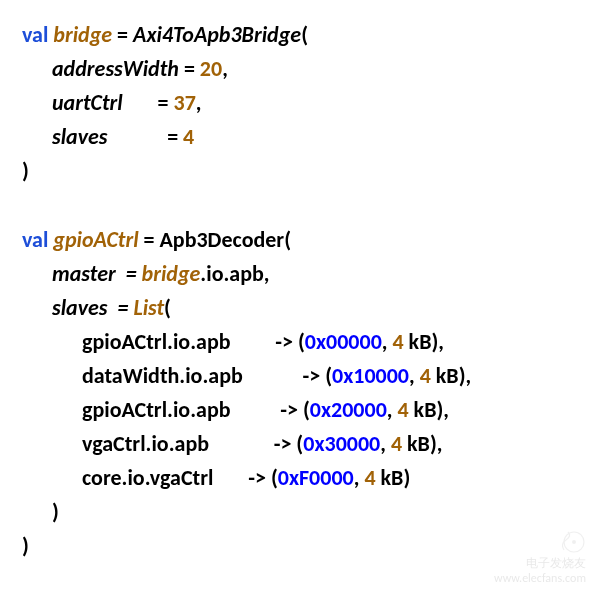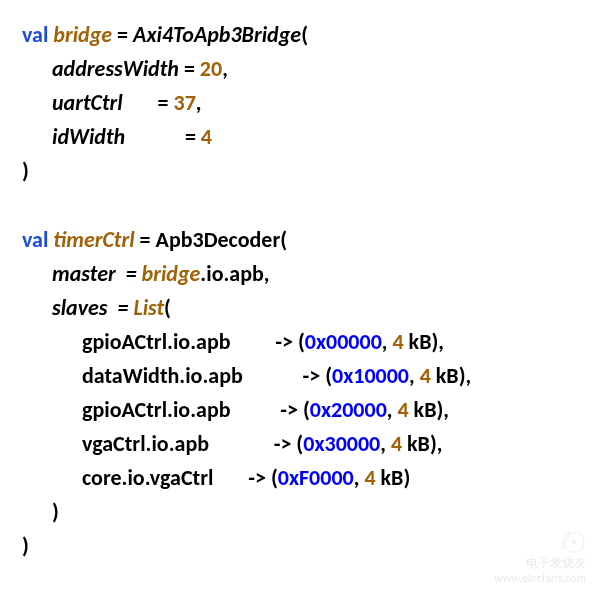--- a/index.html
+++ b/index.html
@@ -43,27 +43,27 @@
   </style>
 </head>
 <body>
 
 <div class="line"><span class="kw">val</span> <span class="var-ital">bridge</span><span> = </span><span class="call-ital">Axi4ToApb3Bridge</span><span>(</span></div>
 
 <div class="line"><span class="ind1"><span class="param">addressWidth</span><span> = </span><span class="num">20</span><span>,</span></span></div>
 
 <div class="line"><span class="ind1"><span class="param">uartCtrl</span><span>       </span><span>= </span><span class="num">37</span><span>,</span></span></div>
 
-<div class="line"><span class="ind1"><span class="param">idWidth</span><span>            </span><span>= </span><span class="num">4</span><span></span></span></div>
+<div class="line"><span class="ind1"><span class="param">slaves</span><span>            </span><span>= </span><span class="num">4</span><span></span></span></div>
 
 <div class="line"><span>)</span></div>
 
 <div class="line">&nbsp;</div>
 
-<div class="line"><span class="kw">val</span> <span class="var-ital">timerCtrl</span><span> = </span><span>Apb3Decoder</span><span>(</span></div>
+<div class="line"><span class="kw">val</span> <span class="var-ital">gpioACtrl</span><span> = </span><span>Apb3Decoder</span><span>(</span></div>
 
 <div class="line"><span class="ind1"><span class="param">master  = </span><span class="var-ital">bridge</span><span>.io.apb,</span></span></div>
 
 <div class="line"><span class="ind1"><span class="param">slaves  = </span><span class="var-ital">List</span><span>(</span></span></div>
 
 <div class="line"><span class="ind2"><span>gpioACtrl.io.apb</span><span>         </span><span class="arrow">-&gt; (</span><span class="hex">0x00000</span><span>, </span><span class="num">4</span><span> kB</span><span>),</span></span></div>
 
 <div class="line"><span class="ind2"><span>dataWidth.io.apb</span><span>            </span><span class="arrow">-&gt; (</span><span class="hex">0x10000</span><span>, </span><span class="num">4</span><span> kB</span><span>),</span></span></div>
 
 <div class="line"><span class="ind2"><span>gpioACtrl.io.apb</span><span>          </span><span class="arrow">-&gt; (</span><span class="hex">0x20000</span><span>, </span><span class="num">4</span><span> kB</span><span>),</span></span></div>

